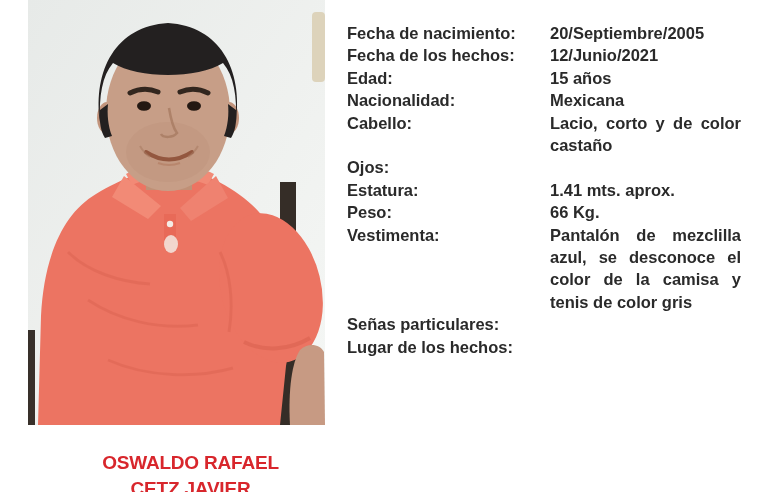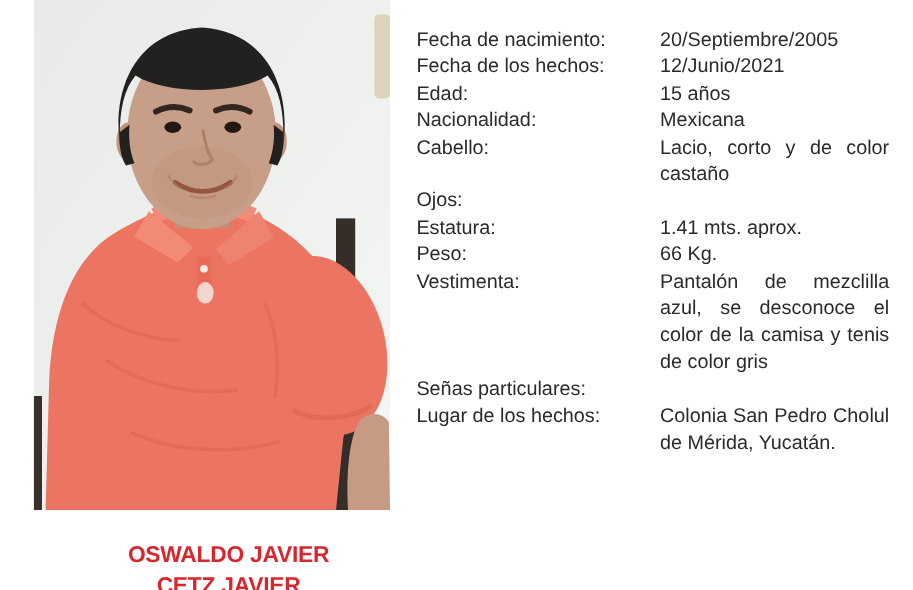--- a/index.html
+++ b/index.html
@@ -37,21 +37,21 @@
     line-height: 26px;
     letter-spacing: -0.2px;
   }
 
   
   .info {
     position: absolute;
     left: 347px; top: 22px;
     width: 394px;
     color: #2a2a2a;
-    font-weight: 400;
+    font-weight: 700;
     font-size: 16.5px;
     line-height: 22.4px;
   }
   .info-row {
     display: grid;
     grid-template-columns: 203px 191px;
   }
   .info-label { text-align: left; }
   .info-value { text-align: justify; }
 </style>
@@ -126,21 +126,21 @@
       <path d="M 118 152 Q 141 167 164 152" stroke="#93573f" stroke-width="4" fill="none" stroke-linecap="round"></path>
       <path d="M 130 163 Q 141 167 152 163" stroke="#b07a5f" stroke-width="2" fill="none" opacity="0.6"></path>
       <g stroke="#a87b62" stroke-width="2" fill="none" opacity="0.55">
         <path d="M 112 146 Q 116 153 122 157"></path>
         <path d="M 170 146 Q 166 153 160 157"></path>
       </g>
     </svg>
   </figure>
 
   <div class="name-block">
-    <div>OSWALDO JAVIER</div>
+    <div>OSWALDO RAFAEL</div>
     <div>CETZ JAVIER</div>
   </div>
 
   <div class="info">
     <div class="info-row">
       <div class="info-label">Fecha de nacimiento:</div>
       <div class="info-value">20/Septiembre/2005</div>
     </div>
     <div class="info-row">
       <div class="info-label">Fecha de los hechos:</div>
@@ -171,17 +171,16 @@
     </div>
     <div class="info-row">
       <div class="info-label">Vestimenta:</div>
       <div class="info-value">Pantalón de mezclilla azul, se desconoce el color de la camisa y tenis de color gris</div>
     </div>
     <div class="info-row">
       <div class="info-label">Señas particulares:</div>
     </div>
     <div class="info-row">
       <div class="info-label">Lugar de los hechos:</div>
-      <div class="info-value">Colonia San Pedro Cholul de Mérida, Yucatán.</div>
     </div>
   </div>
 
 </div>
 
 </body></html>

